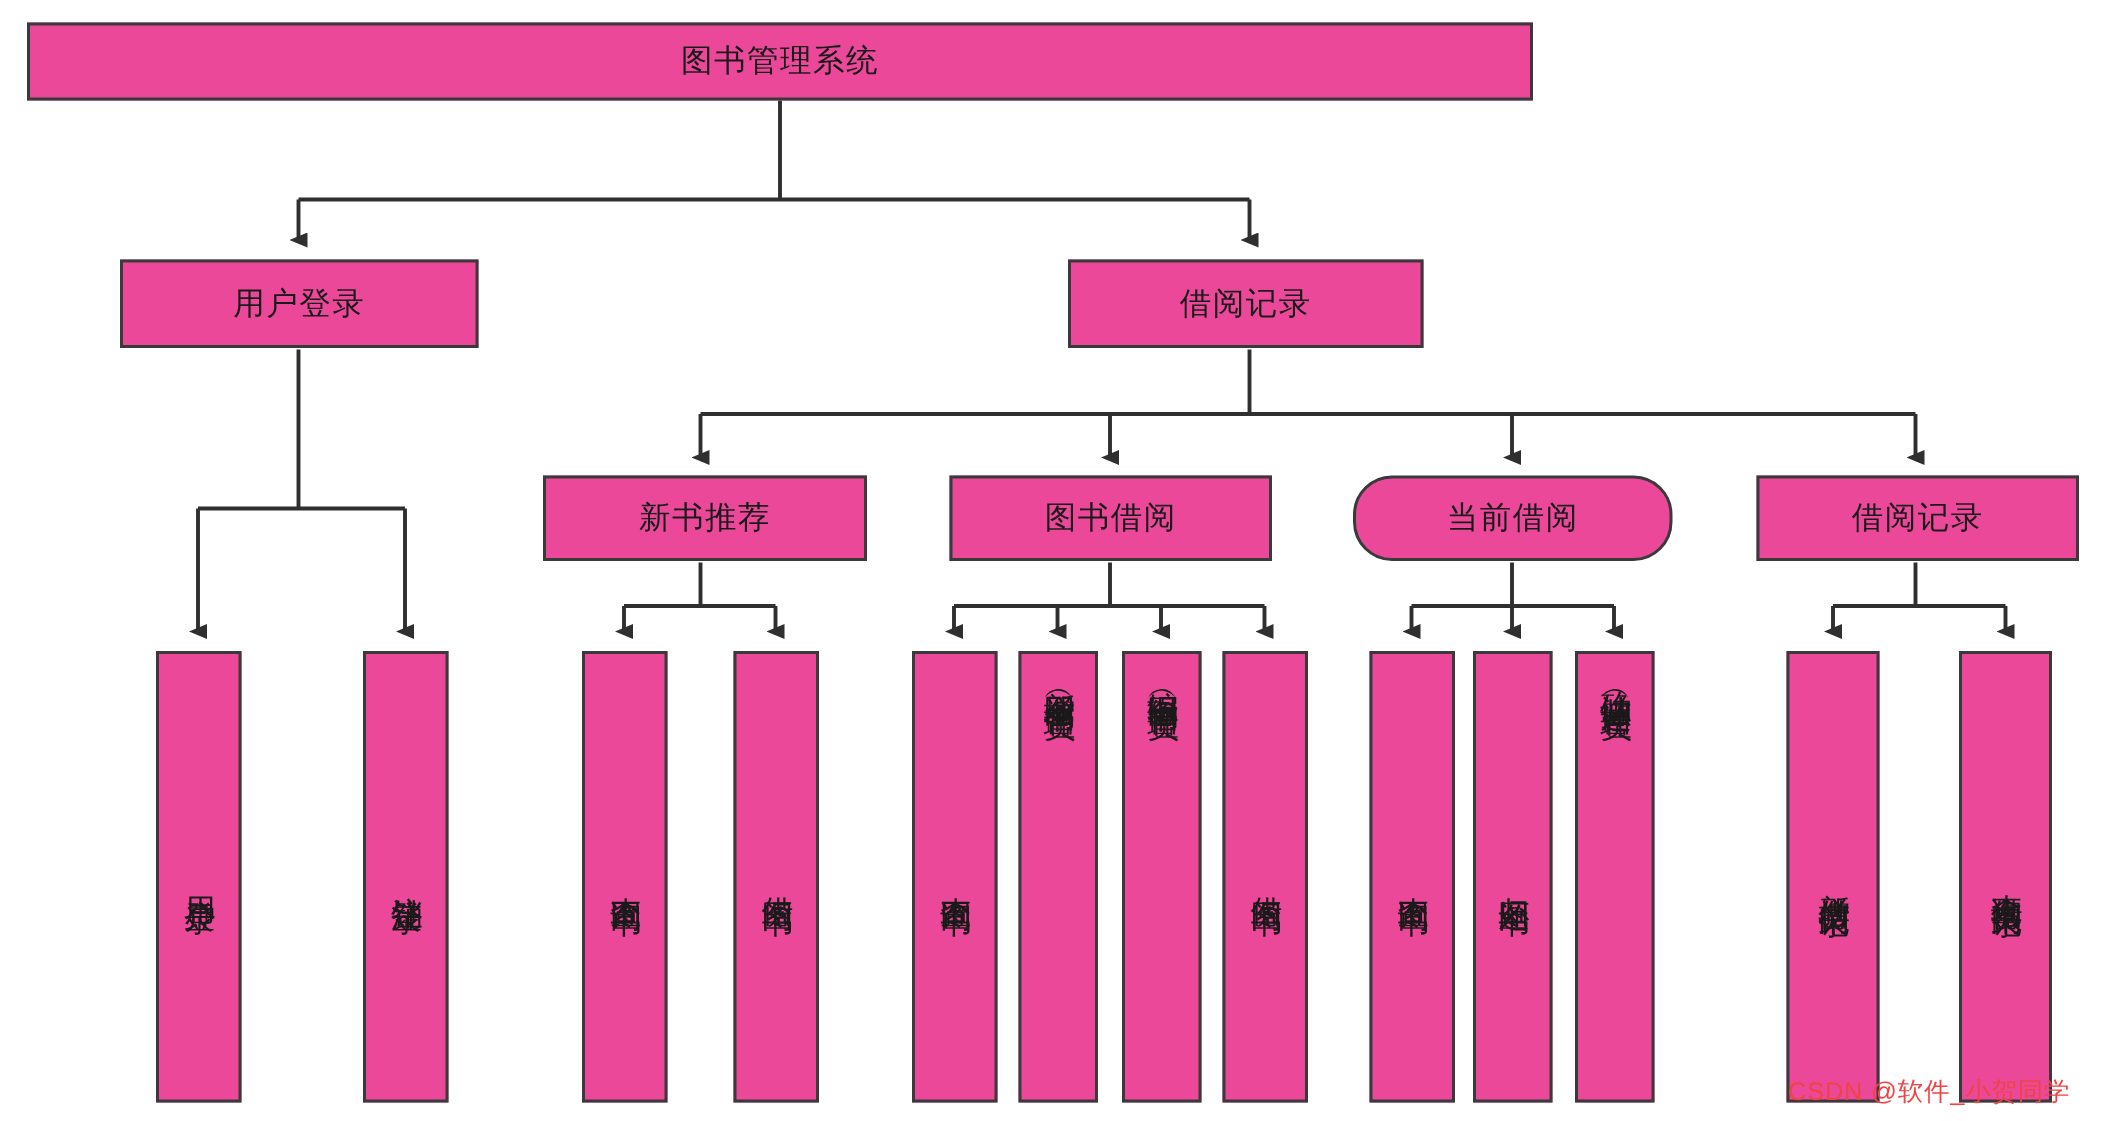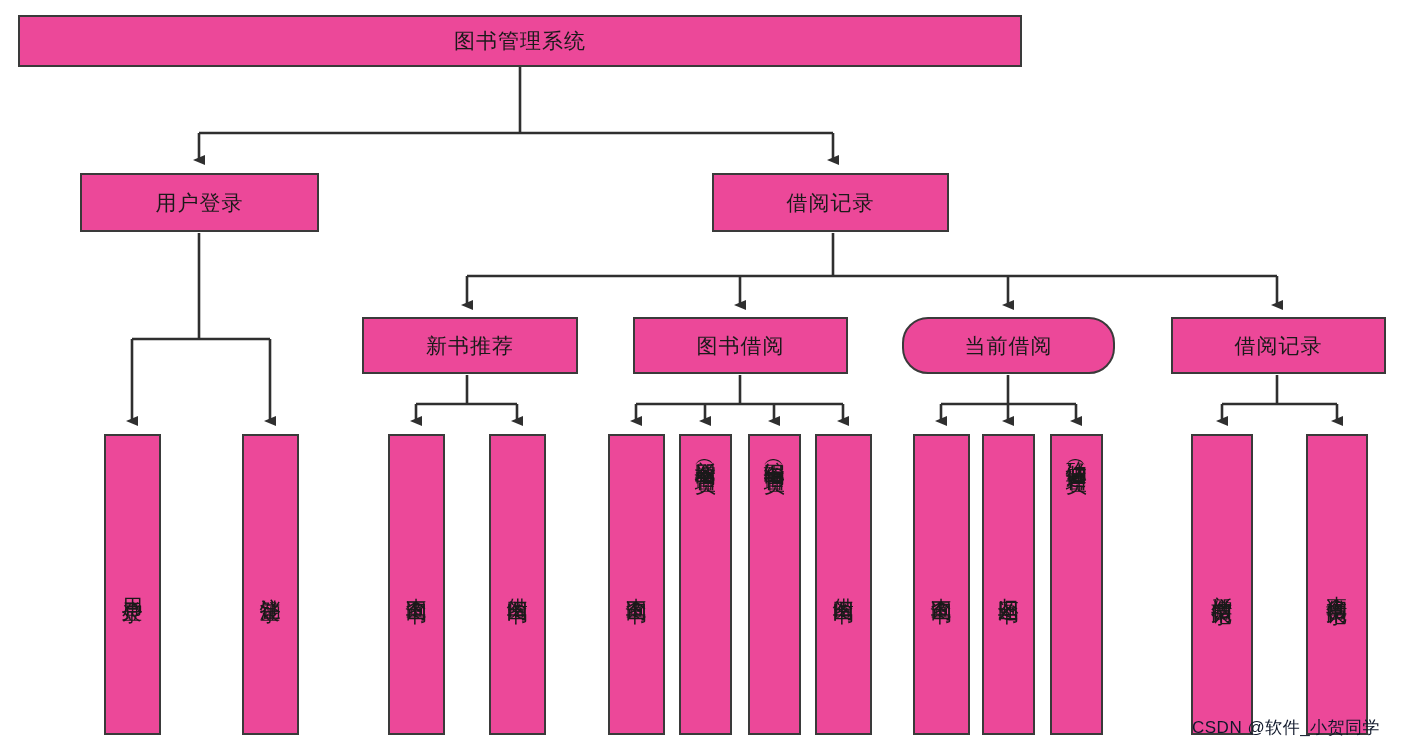--- a/index.html
+++ b/index.html
@@ -55,21 +55,21 @@
     line-height: 1.32;
     letter-spacing: 2px;
     white-space: nowrap;
   }
   .node.vert.midset {
     align-items: center;
     padding-top: 0;
   }
   .watermark {
     position: absolute;
-    color: #0f172a;
+    color: #ef4444;
     font-size: 17px;
     letter-spacing: 0.5px;
     white-space: nowrap;
     user-select: none;
   }
 </style>
 </head>
 <body>
 
 <div id="diagram-root">

